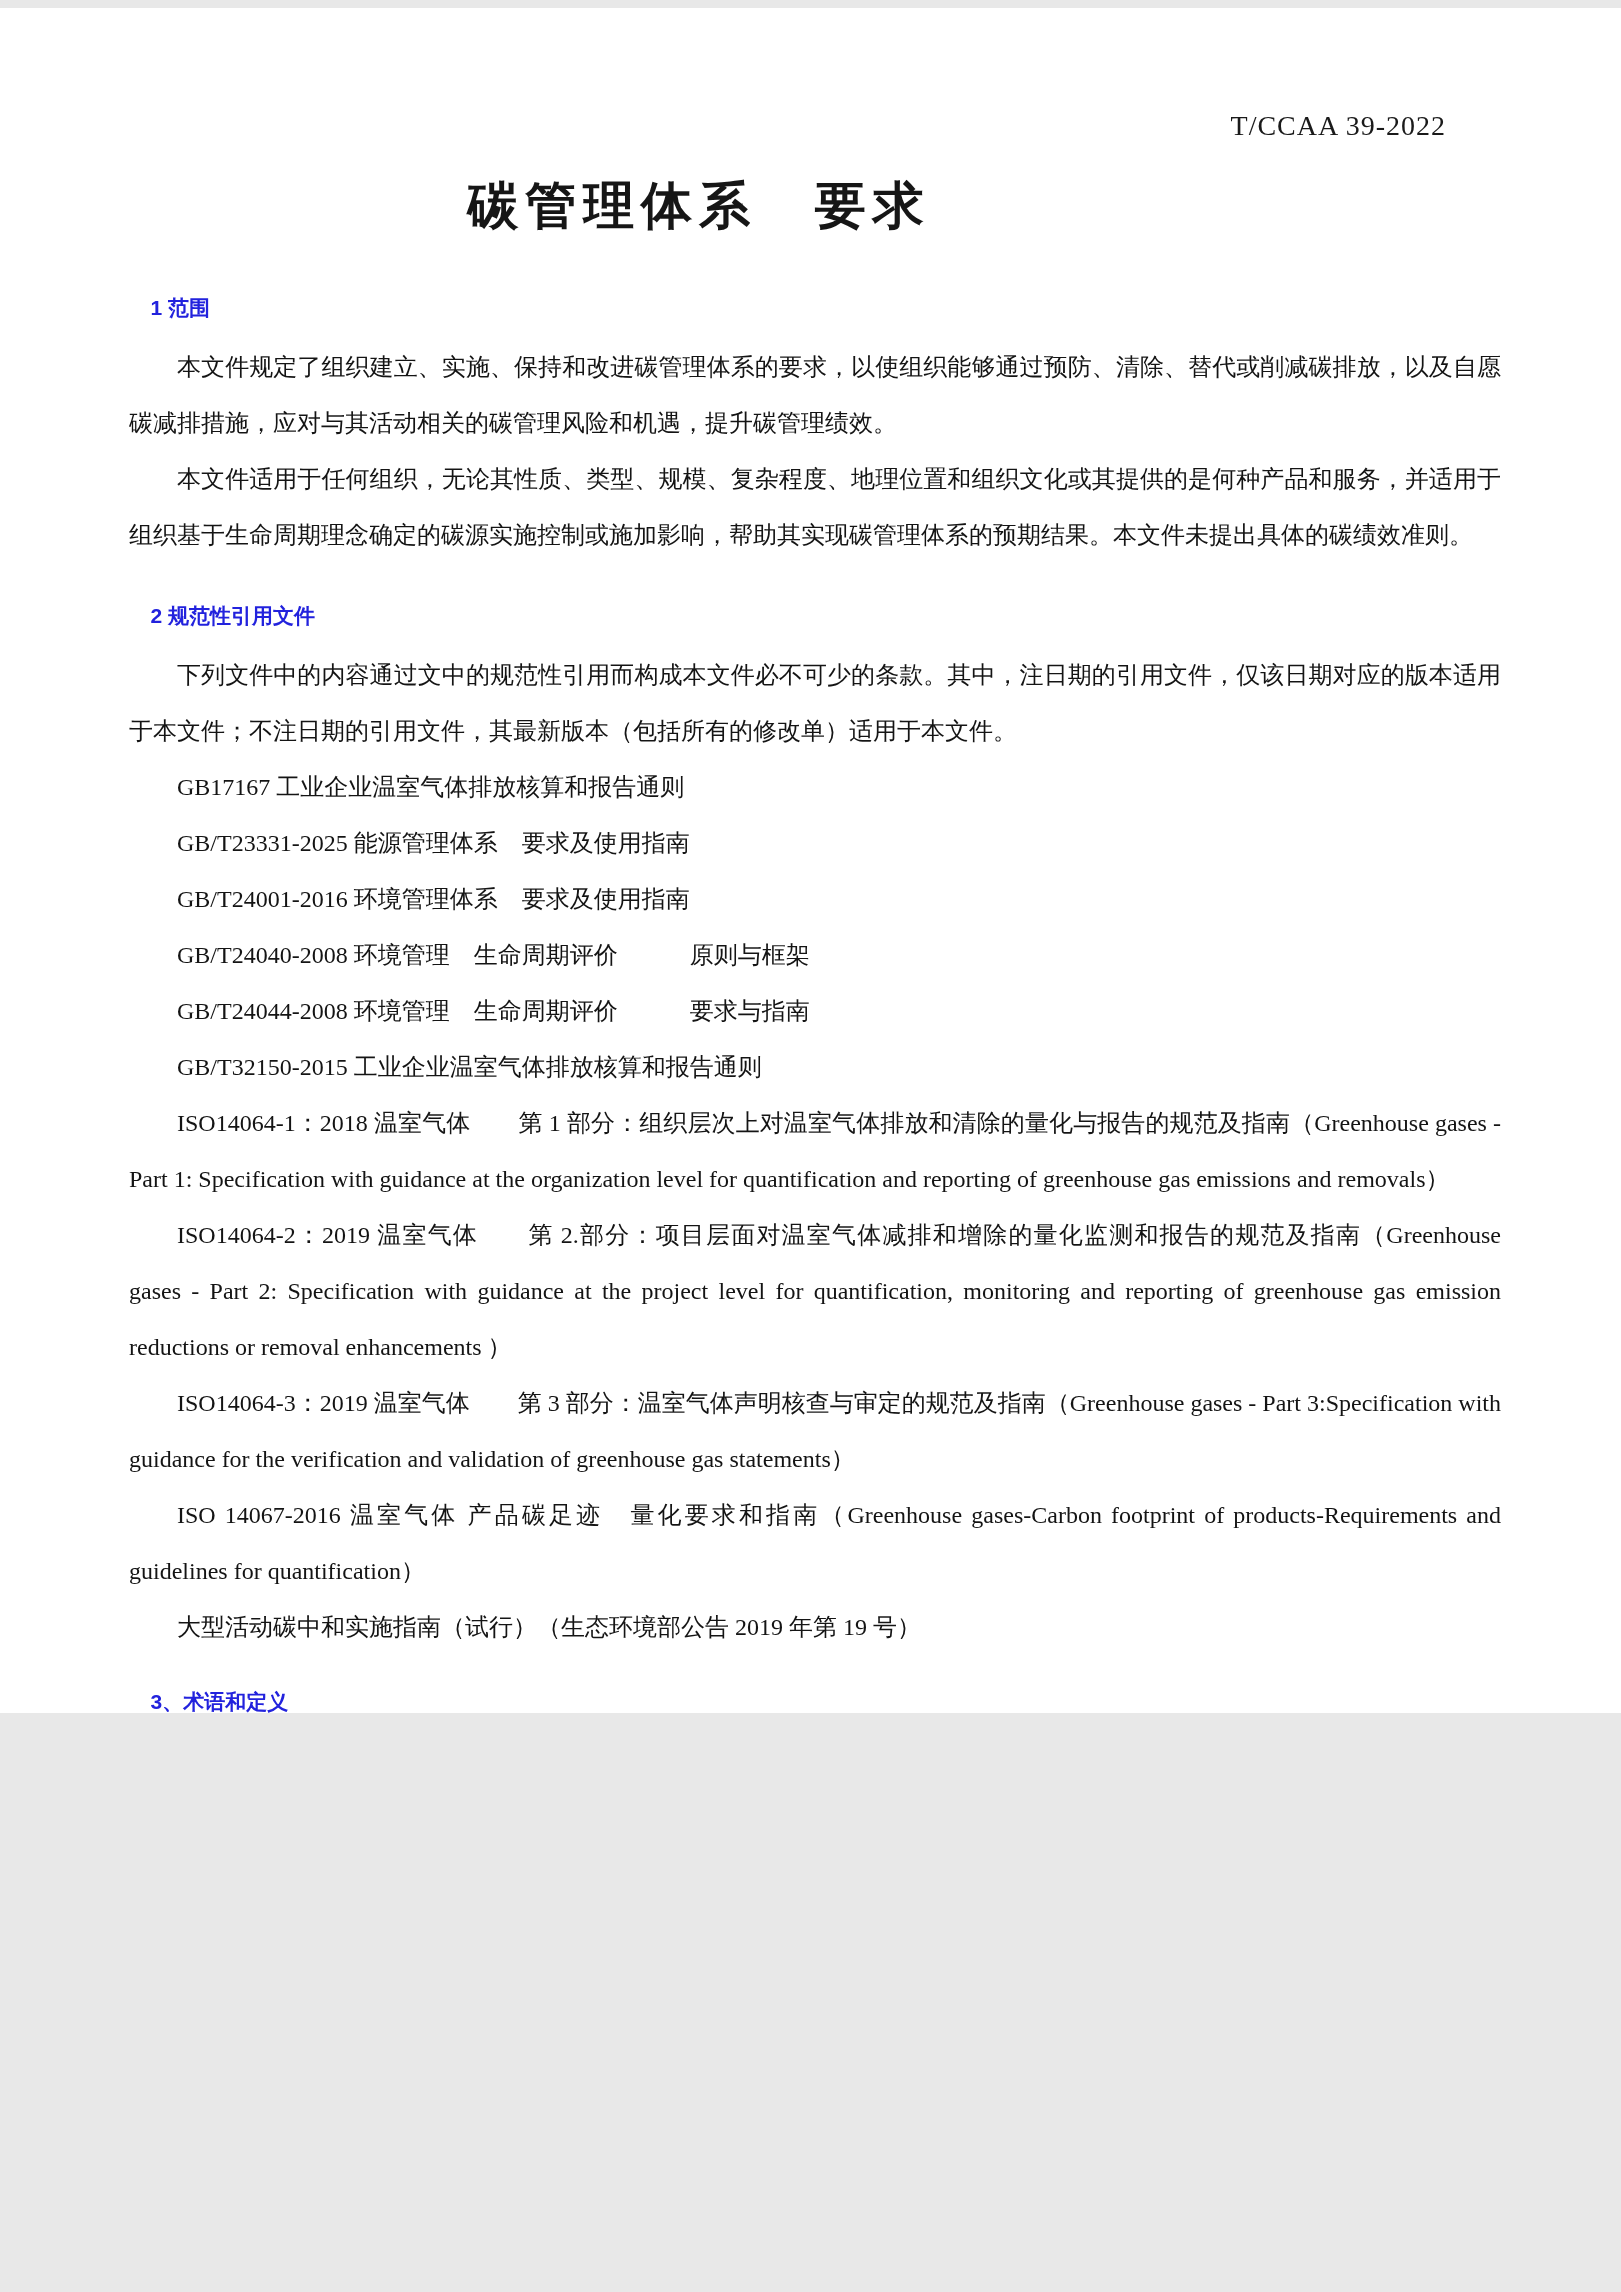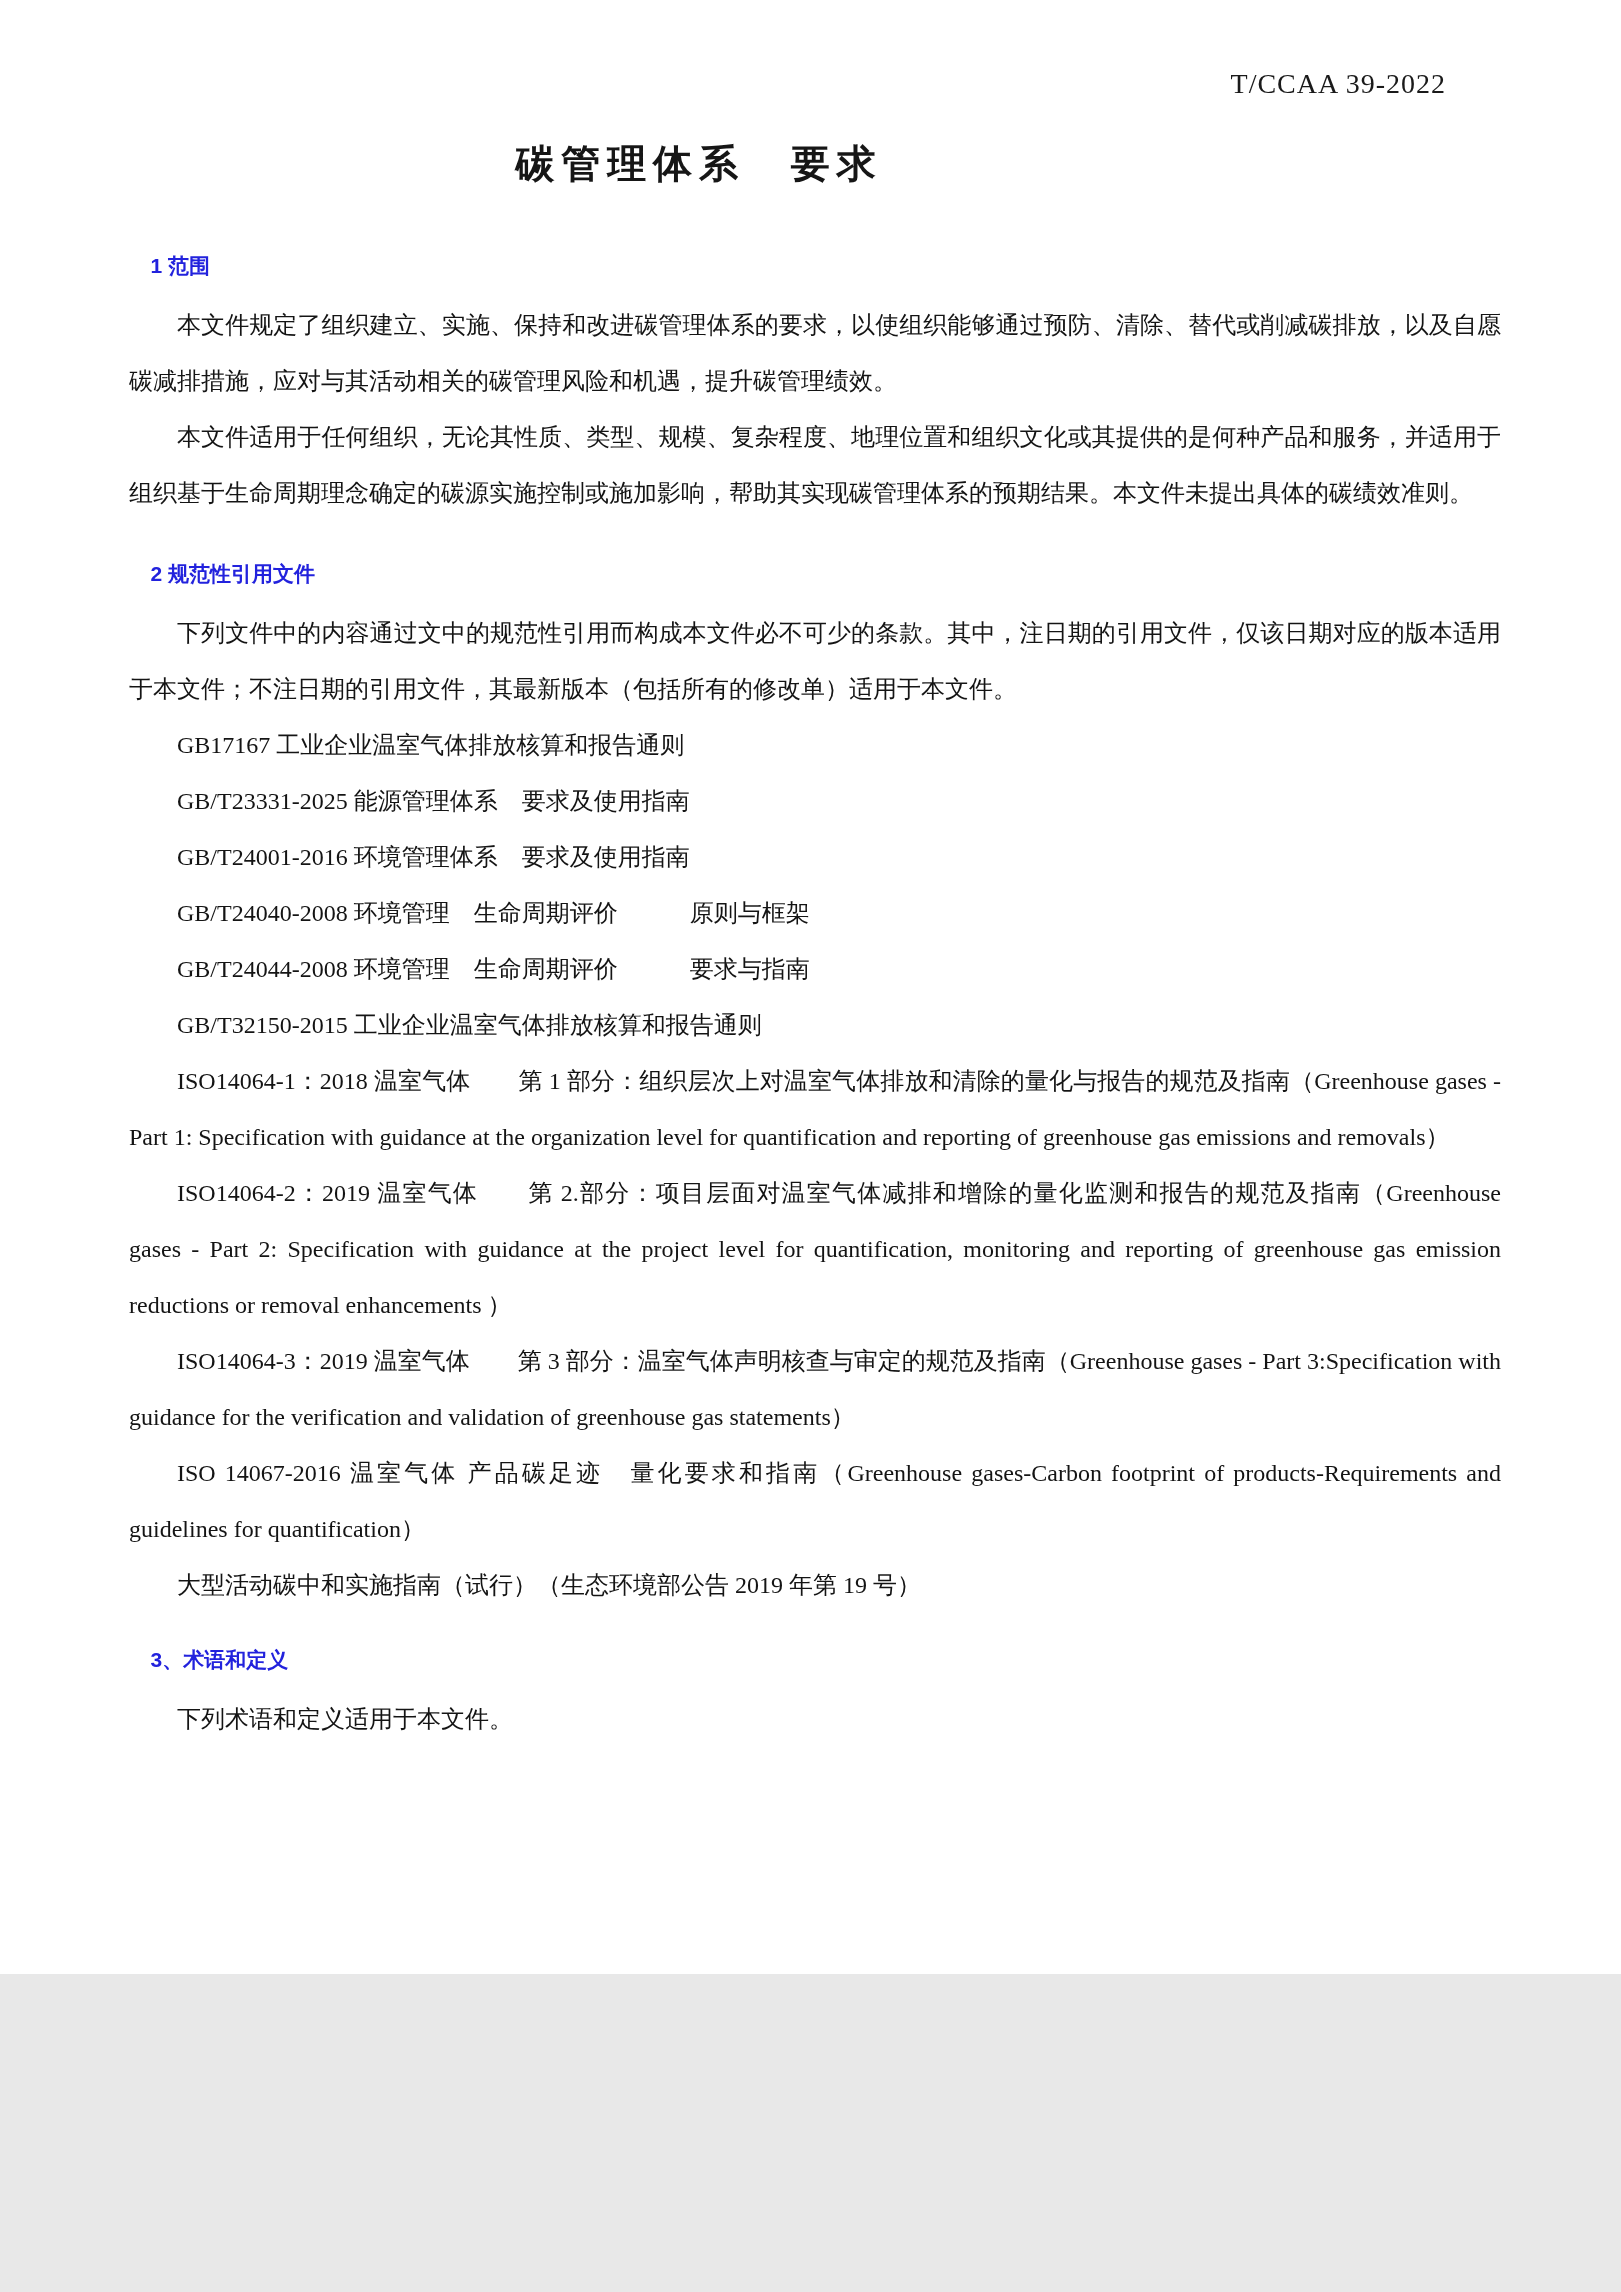--- a/index.html
+++ b/index.html
@@ -1,41 +1,41 @@
 <!DOCTYPE html>
 <html lang="zh" style="--heading-blue: #2222dd;"><head>
 <meta charset="utf-8">
 <style>
   html,body{margin:0;padding:0;background:#e8e8e8;}
   .page{
     position:relative;
-    width:1621px;height:1974px;
-    margin:0 auto;
+    width:1621px;height:1705px;
+    margin:8px auto;
     background:#ffffff;
     box-sizing:border-box;
-    padding:66px 120px 0 129px;
+    padding:100px 120px 0 129px;
     overflow:hidden;
     color:#111;
     font-family:"Liberation Serif","DejaVu Serif",serif;
   }
   .doc-header{
     text-align:right;
     padding-right:55px;
     font-size:28px;
     line-height:35px;
     letter-spacing:1px;
     color:#1a1a1a;
   }
   .doc-title{
     margin:37px 0 0 0;
     text-align:center;
     transform:translateX(-116px);
     font-family:"Liberation Sans","DejaVu Sans",sans-serif;
     font-weight:700;
-    font-size:39px;
+    font-size:51px;
     line-height:51px;
     letter-spacing:6.9px;
     color:#161616;
   }
   .sec-heading{
     margin:0 0 9.8px 21.6px;
     font-family:"Liberation Sans","DejaVu Sans",sans-serif;
     font-weight:700;
     font-size:21px;
     line-height:43px;

